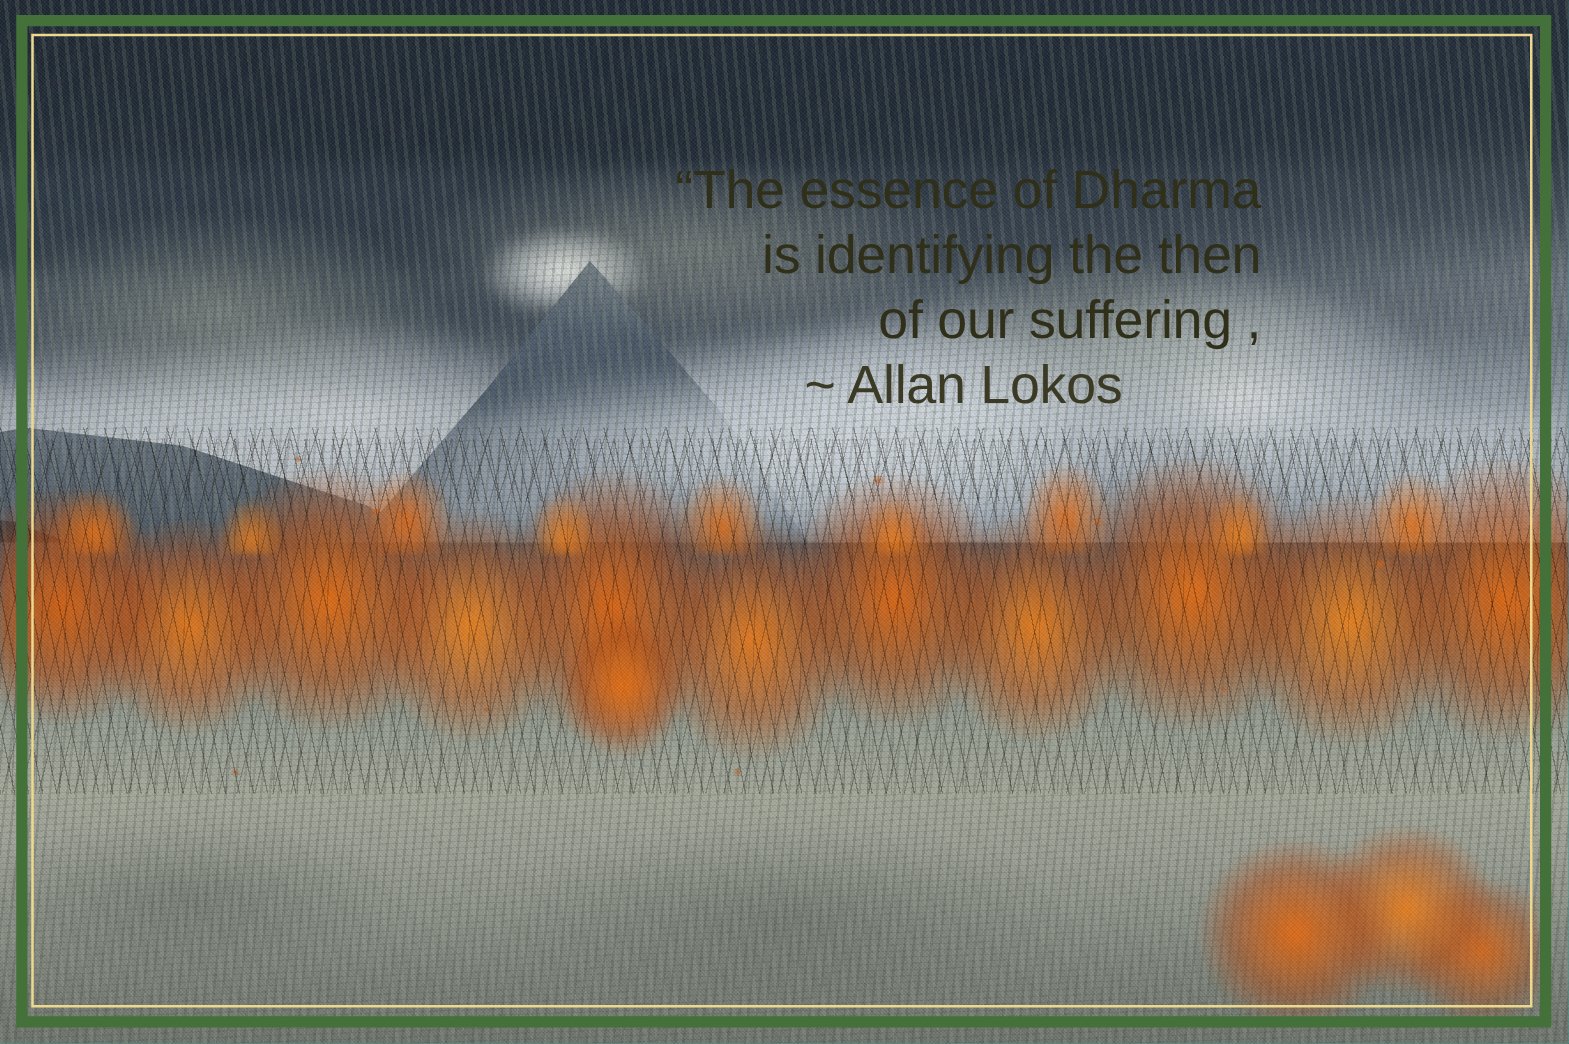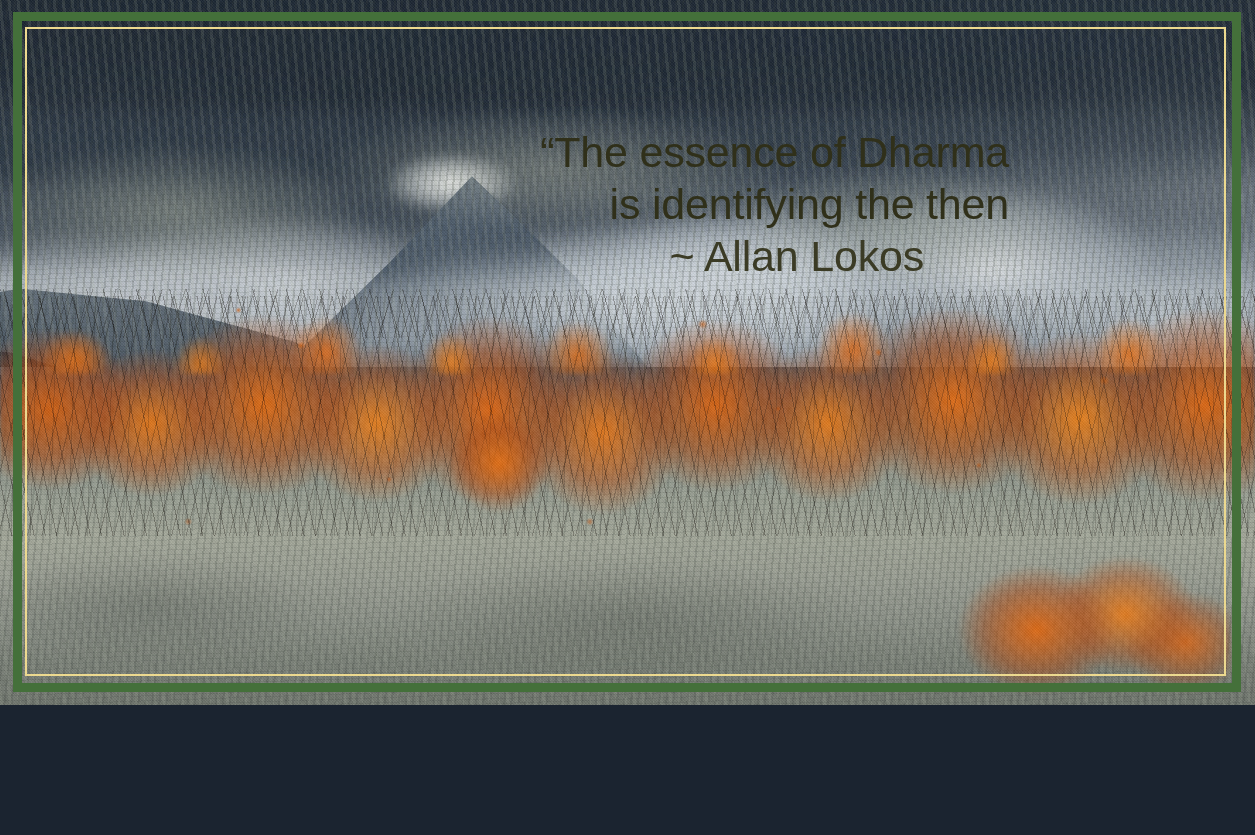--- a/index.html
+++ b/index.html
@@ -9,21 +9,21 @@
     background: #1b2430;
   }
   body {
     font-family: "Liberation Sans", sans-serif;
   }
 
   
   #canvas {
     position: relative;
     width: 1255px;
-    height: 705px;
+    height: 835px;
     overflow: hidden;
     background: #5eead4;
   }
 
   
   .photo {
     position: absolute;
     inset: 0;
     overflow: hidden;
   }
@@ -359,21 +359,21 @@
   }
   .quote .line {
     display: block;
     white-space: pre;
     color: #30301a;
   }
   .quote .attrib {
     display: block;
     white-space: pre;
     color: #3b3b25;
-    margin-right: 85px;
+    margin-right: 111px;
   }
 </style>
 </head>
 <body>
 
 <div id="canvas">
 
   <div class="photo">
 
     <div class="sky"></div>
@@ -402,19 +402,20 @@
     <div class="branches"></div>
     <div class="bush-mid"></div>
     <div class="bush-fg-right"></div>
 
     <div class="grain"></div>
   </div>
 
   <div class="quote">
     <span class="line">“The essence of Dharma</span>
     <span class="line">is identifying the then</span>
+    <span class="line">of our suffering ,</span>
     <span class="attrib">~ Allan Lokos</span>
   </div>
 
   <div class="frame-green"></div>
   <div class="frame-gold"></div>
 
 </div>
 
 </body></html>

